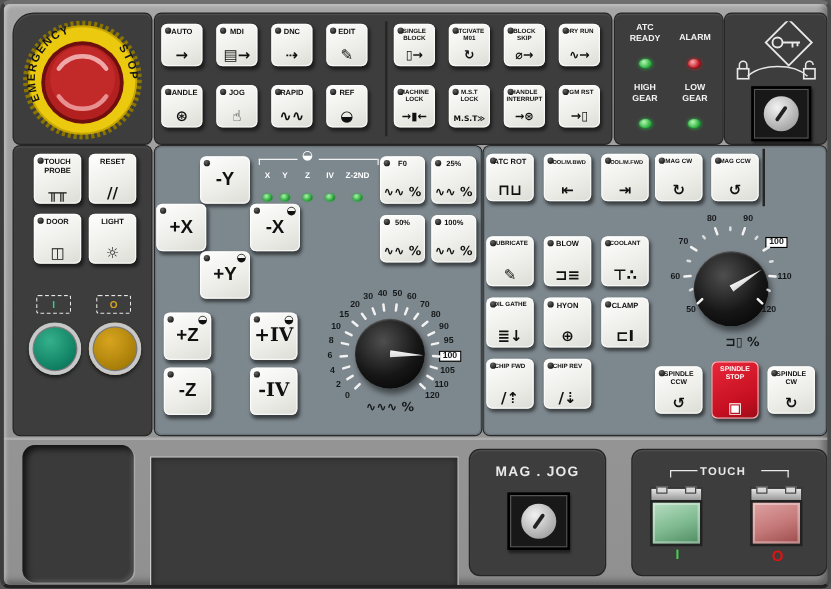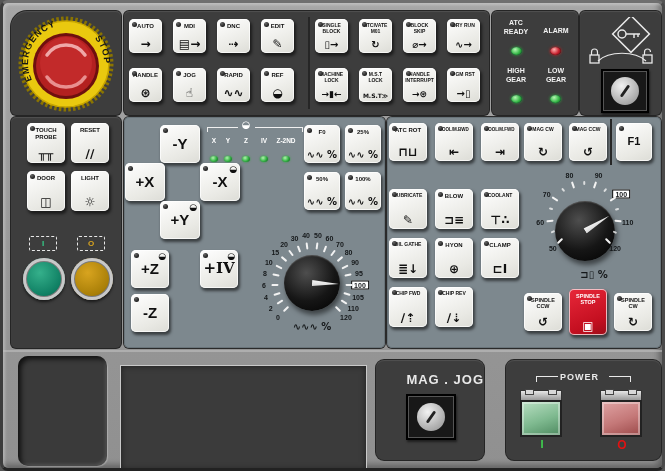--- a/index.html
+++ b/index.html
@@ -297,20 +297,24 @@
       </div>
     <div class="key jogkey serif" style="left:76px;top:133px;width:38px;height:38px;">
         <span class="dot"></span>
         <span class="ref">◒</span>
         <span class="lbl">+IV</span>
       </div>
     <div class="key jogkey" style="left:7px;top:177px;width:38px;height:38px;">
         <span class="dot"></span>
         <span class="lbl">-Z</span>
       </div>
+    <div class="key jogkey serif" style="left:76px;top:177px;width:38px;height:38px;">
+        <span class="dot"></span>
+        <span class="lbl">-IV</span>
+      </div>
 
     <div class="key" style="left:180px;top:8px;width:36px;height:38px;">
         <span class="dot"></span>
         <span class="lbl">F0</span>
         <span class="ic" style="font-size:10px;">∿∿ %</span>
       </div>
     <div class="key" style="left:221px;top:8px;width:36px;height:38px;">
         <span class="dot"></span>
         <span class="lbl">25%</span>
         <span class="ic" style="font-size:10px;">∿∿ %</span>
@@ -397,24 +401,20 @@
         <span class="dot"></span>
         <span class="lbl" style="font-size:5px;">MAG CW</span>
         <span class="ic">↻</span>
       </div>
     <div class="key" style="left:182px;top:6px;width:38px;height:38px;">
         <span class="dot"></span>
         <span class="lbl" style="font-size:5px;">MAG CCW</span>
         <span class="ic">↺</span>
       </div>
     <div class="vline" style="left:223px;top:2px;width:2px;height:46px;"></div>
-    <div class="key" style="left:229px;top:6px;width:36px;height:38px;">
-        <span class="dot"></span>
-        <span class="lbl" style="font-size:11px;margin-top:10px;">F1</span>
-      </div>
 
     <div class="key" style="left:2px;top:72px;width:38px;height:40px;">
         <span class="dot"></span>
         <span class="lbl" style="font-size:5px;">LUBRICATE</span>
         <span class="ic">✎</span>
       </div>
     <div class="key" style="left:48px;top:72px;width:38px;height:40px;">
         <span class="dot"></span>
         <span class="lbl">BLOW</span>
         <span class="ic">⊐≡</span>
@@ -500,33 +500,33 @@
         <span class="ic">↻</span>
       </div>
   </div>
 
   <div class="seam" style="top:347px;"></div>
 
   <div class="blankplate" style="left:15px;top:353px;width:89px;height:110px;"></div>
   <div class="blankrect" style="left:117px;top:362px;width:245px;height:104px;"></div>
 
   <div class="panel" style="left:373px;top:357px;width:108px;height:100px;border-radius:8px;">
-    <span class="hdrlabel" style="left:0;top:12px;width:100%;text-align:right;font-size:13px;letter-spacing:1px;">MAG . JOG</span>
+    <span class="hdrlabel" style="left:0;top:12px;width:100%;text-align:center;font-size:11px;letter-spacing:1px;">MAG . JOG</span>
     <div class="keyhole" style="left:30px;top:34px;width:46px;height:42px;">
       <div class="barrel">
           <div class="slot"></div>
         </div>
     </div>
   </div>
 
   <div class="panel" style="left:503px;top:357px;width:155px;height:100px;border-radius:8px;">
     <div style="position:absolute;left:30px;top:12px;width:95px;height:10px;">
       <div style="position:absolute;left:0;top:4px;width:22px;height:1px;background:#e9e9e9;"></div>
       <div style="position:absolute;left:0;top:4px;width:1px;height:6px;background:#e9e9e9;"></div>
-      <span class="hdrlabel" style="left:24px;top:0;font-size:9px;letter-spacing:1px;">POWER</span>
+      <span class="hdrlabel" style="left:24px;top:0;font-size:9px;letter-spacing:1px;">TOUCH</span>
       <div style="position:absolute;right:0;top:4px;width:22px;height:1px;background:#e9e9e9;"></div>
       <div style="position:absolute;right:0;top:4px;width:1px;height:6px;background:#e9e9e9;"></div>
     </div>
     <div class="pbtn green" style="left:14px;top:30px;width:42px;">
       <div class="clip"></div>
       <div class="face"></div>
     </div>
     <div class="pbtn red" style="left:94px;top:30px;width:42px;">
       <div class="clip"></div>
       <div class="face"></div>

